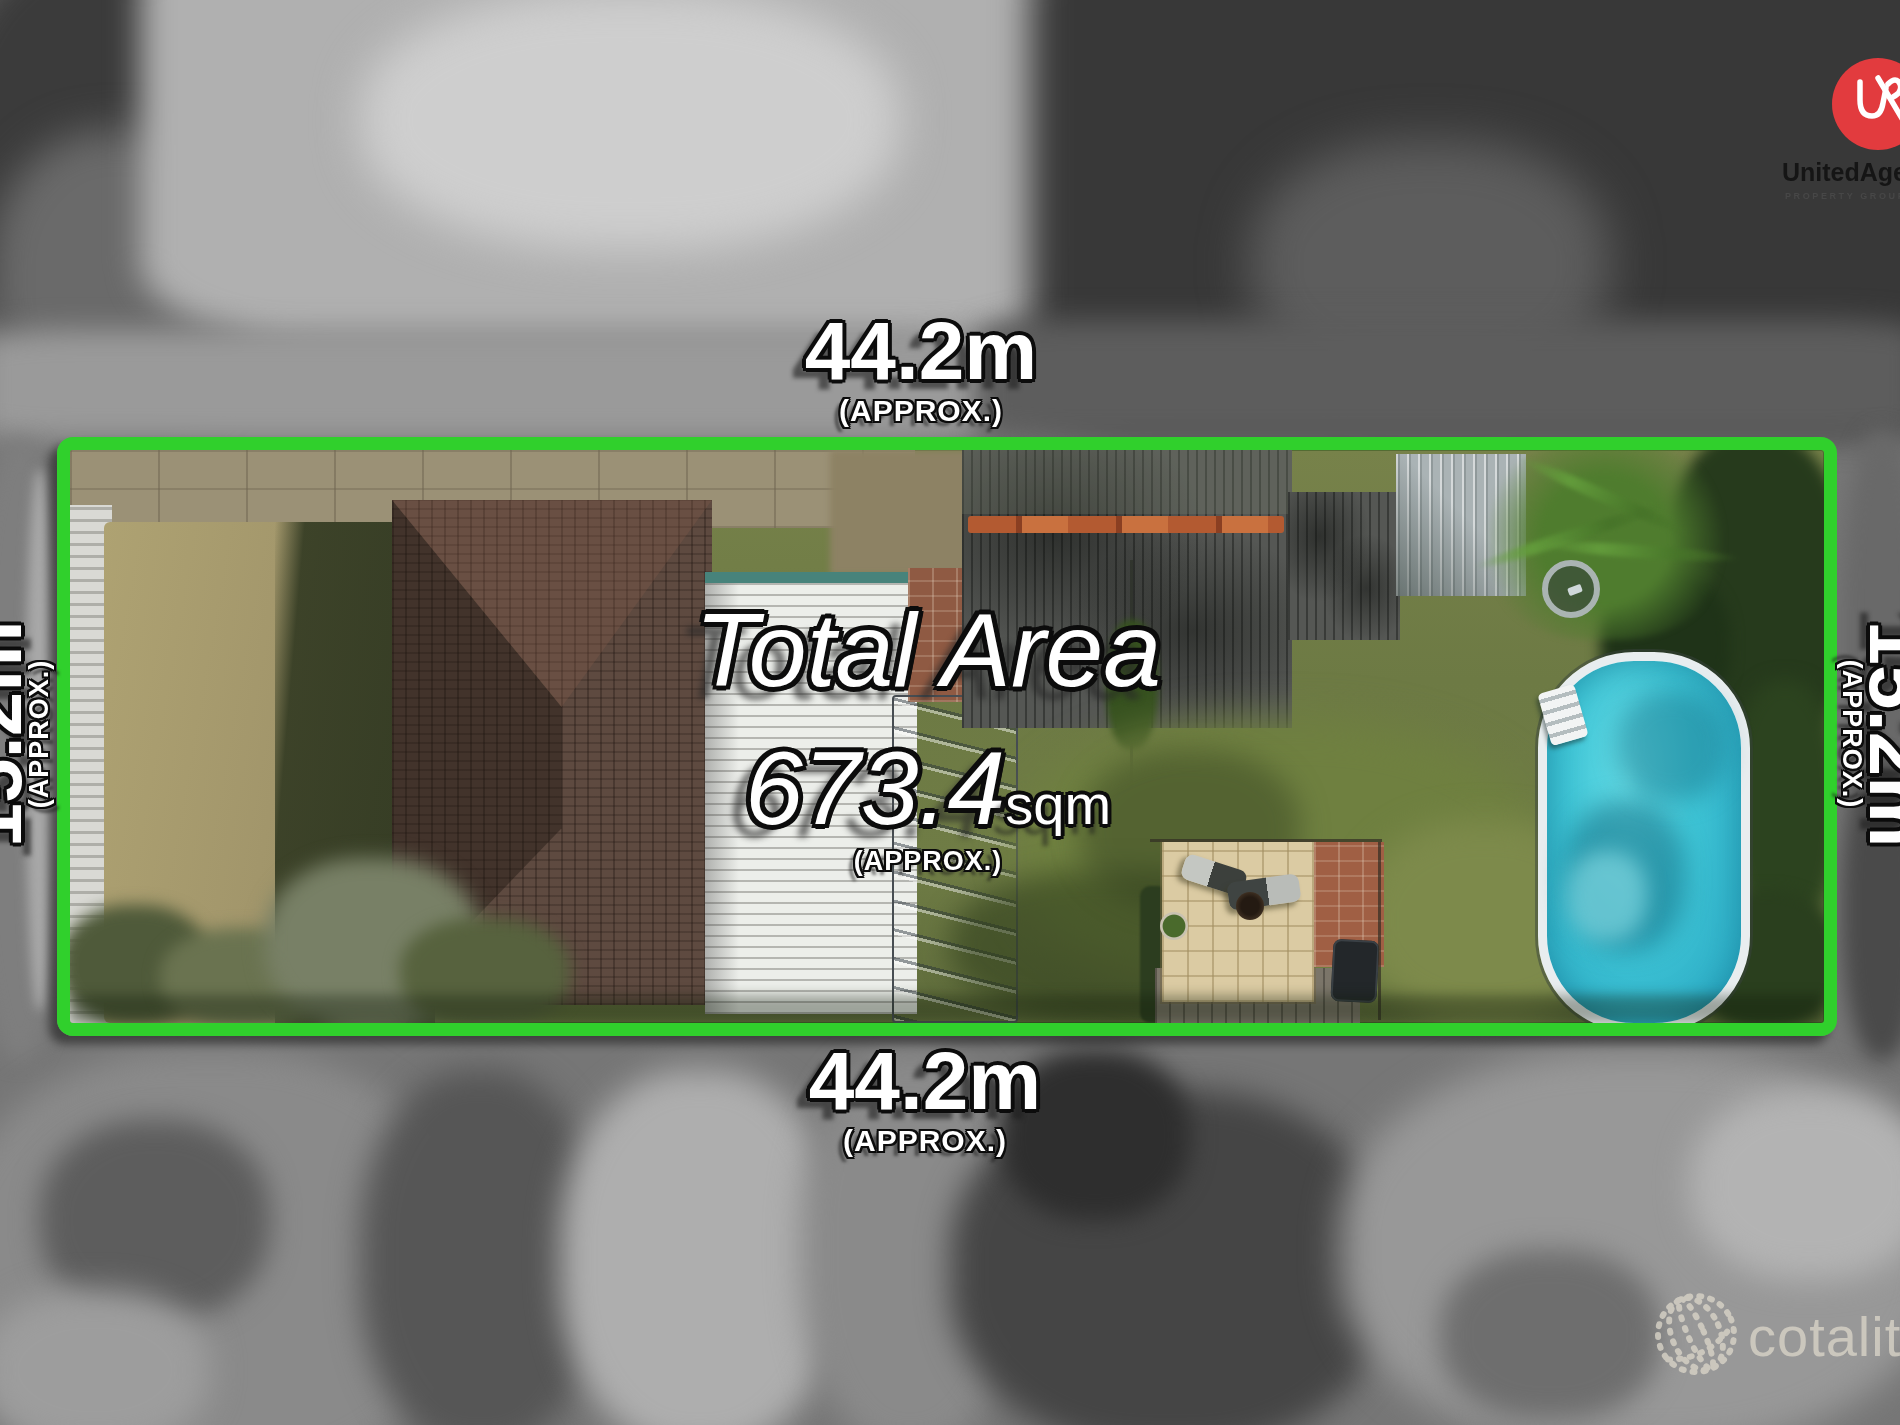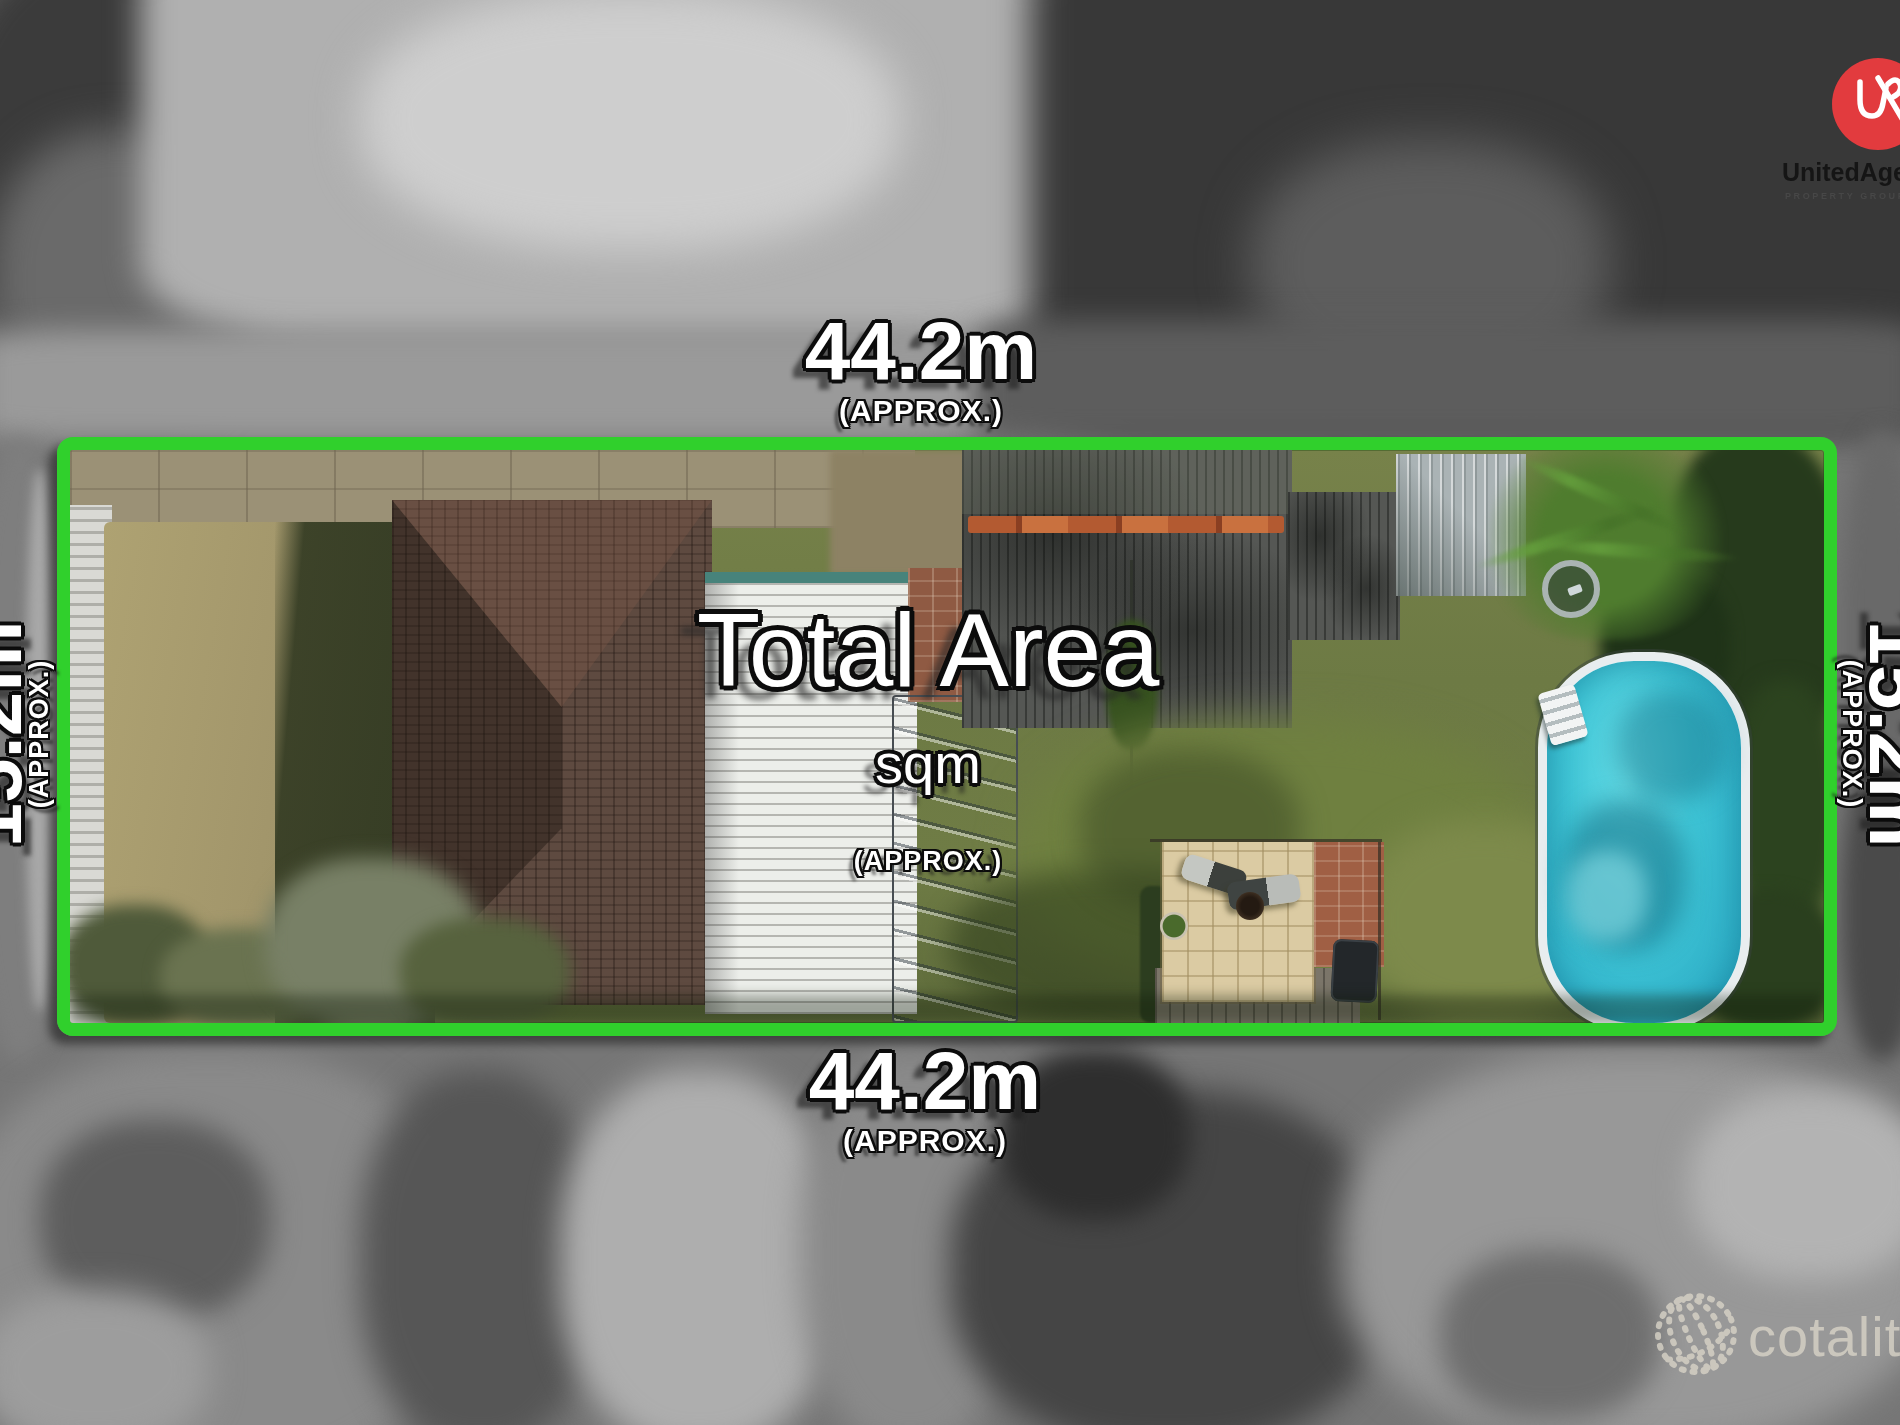--- a/index.html
+++ b/index.html
@@ -7,21 +7,21 @@
          font-family:"Liberation Sans",sans-serif;}
   .abs{position:absolute;}
   .blob{position:absolute;border-radius:45%;}
   
   .wtxt{color:#fff;white-space:nowrap;}
   .out-sm{text-shadow:-2px -2px 0 #0c0c0c,2px -2px 0 #0c0c0c,-2px 2px 0 #0c0c0c,2px 2px 0 #0c0c0c,
           -2px 0 0 #0c0c0c,2px 0 0 #0c0c0c,0 -2px 0 #0c0c0c,0 2px 0 #0c0c0c,-6px 5px 3px rgba(25,25,25,.55);}
   .out-md{text-shadow:-3px -3px 0 #0c0c0c,3px -3px 0 #0c0c0c,-3px 3px 0 #0c0c0c,3px 3px 0 #0c0c0c,
           -4px 0 0 #0c0c0c,4px 0 0 #0c0c0c,0 -4px 0 #0c0c0c,0 4px 0 #0c0c0c,-13px 10px 4px rgba(30,30,30,.6);}
   .out-lg{text-shadow:-4px -4px 0 #0c0c0c,4px -4px 0 #0c0c0c,-4px 4px 0 #0c0c0c,4px 4px 0 #0c0c0c,
-          -5px 0 0 #0c0c0c,5px 0 0 #0c0c0c,0 -5px 0 #0c0c0c,0 5px 0 #0c0c0c,-18px 13px 6px rgba(40,40,40,.65);}
+          -5px 0 0 #0c0c0c,5px 0 0 #0c0c0c,0 -5px 0 #0c0c0c,0 5px 0 #0c0c0c,-18px 13px 6px rgba(40,40,40,.65);font-style:italic;}
   .dim-num{font-size:82px;line-height:.85;font-weight:700;}
   .dim-sub{font-size:30px;line-height:1;font-weight:700;margin-top:10px;letter-spacing:1px;}
   .side-wrap{display:flex;flex-direction:column;align-items:center;justify-content:center;}
   .side-num{font-size:80px;line-height:.8;font-weight:700;}
   .side-sub{font-size:27px;line-height:1;font-weight:700;letter-spacing:1px;}
   .ta-title{font-size:104px;line-height:1;font-weight:400;}
   .ta-value{font-size:104px;line-height:1;font-weight:400;}
   .ta-unit{font-size:56px;line-height:1;font-weight:400;}
   .ta-sub{font-size:27px;line-height:1;font-weight:700;letter-spacing:1px;}
   
@@ -193,20 +193,21 @@
     <div class="side-sub out-sm">(APPROX.)</div>
   </div>
 
   <div class="abs wtxt side-wrap" style="left:1734px;top:664px;width:300px;height:140px;transform:rotate(90deg);">
     <div class="side-num out-md">15.2m</div>
     <div class="side-sub out-sm">(APPROX.)</div>
   </div>
 
   <div class="abs wtxt ta-title out-lg" style="left:928px;top:598px;transform:translateX(-50%);">Total Area</div>
   <div class="abs wtxt" style="left:928px;top:736px;transform:translateX(-50%);display:flex;align-items:baseline;">
+    <span class="ta-value out-lg">673.4</span>
       <span class="ta-unit out-md">sqm</span>
   </div>
   <div class="abs wtxt ta-sub out-sm" style="left:928px;top:848px;transform:translateX(-50%);">(APPROX.)</div>
 
   <div class="abs" style="left:1770px;top:48px;width:170px;height:170px;">
     <div class="abs" style="left:62px;top:10px;width:92px;height:92px;border-radius:50%;background:#e23b3e;">
       <svg width="92" height="92" viewBox="0 0 92 92" style="position:absolute;left:0;top:0;">
         <g fill="none" stroke="#ffffff" stroke-width="5.5" stroke-linecap="round">
           <path d="M 28 24 L 28 42 Q 28 58 40 58 Q 49 58 51 45 L 54 30"></path>
           <path d="M 46 20 L 78 74"></path>

